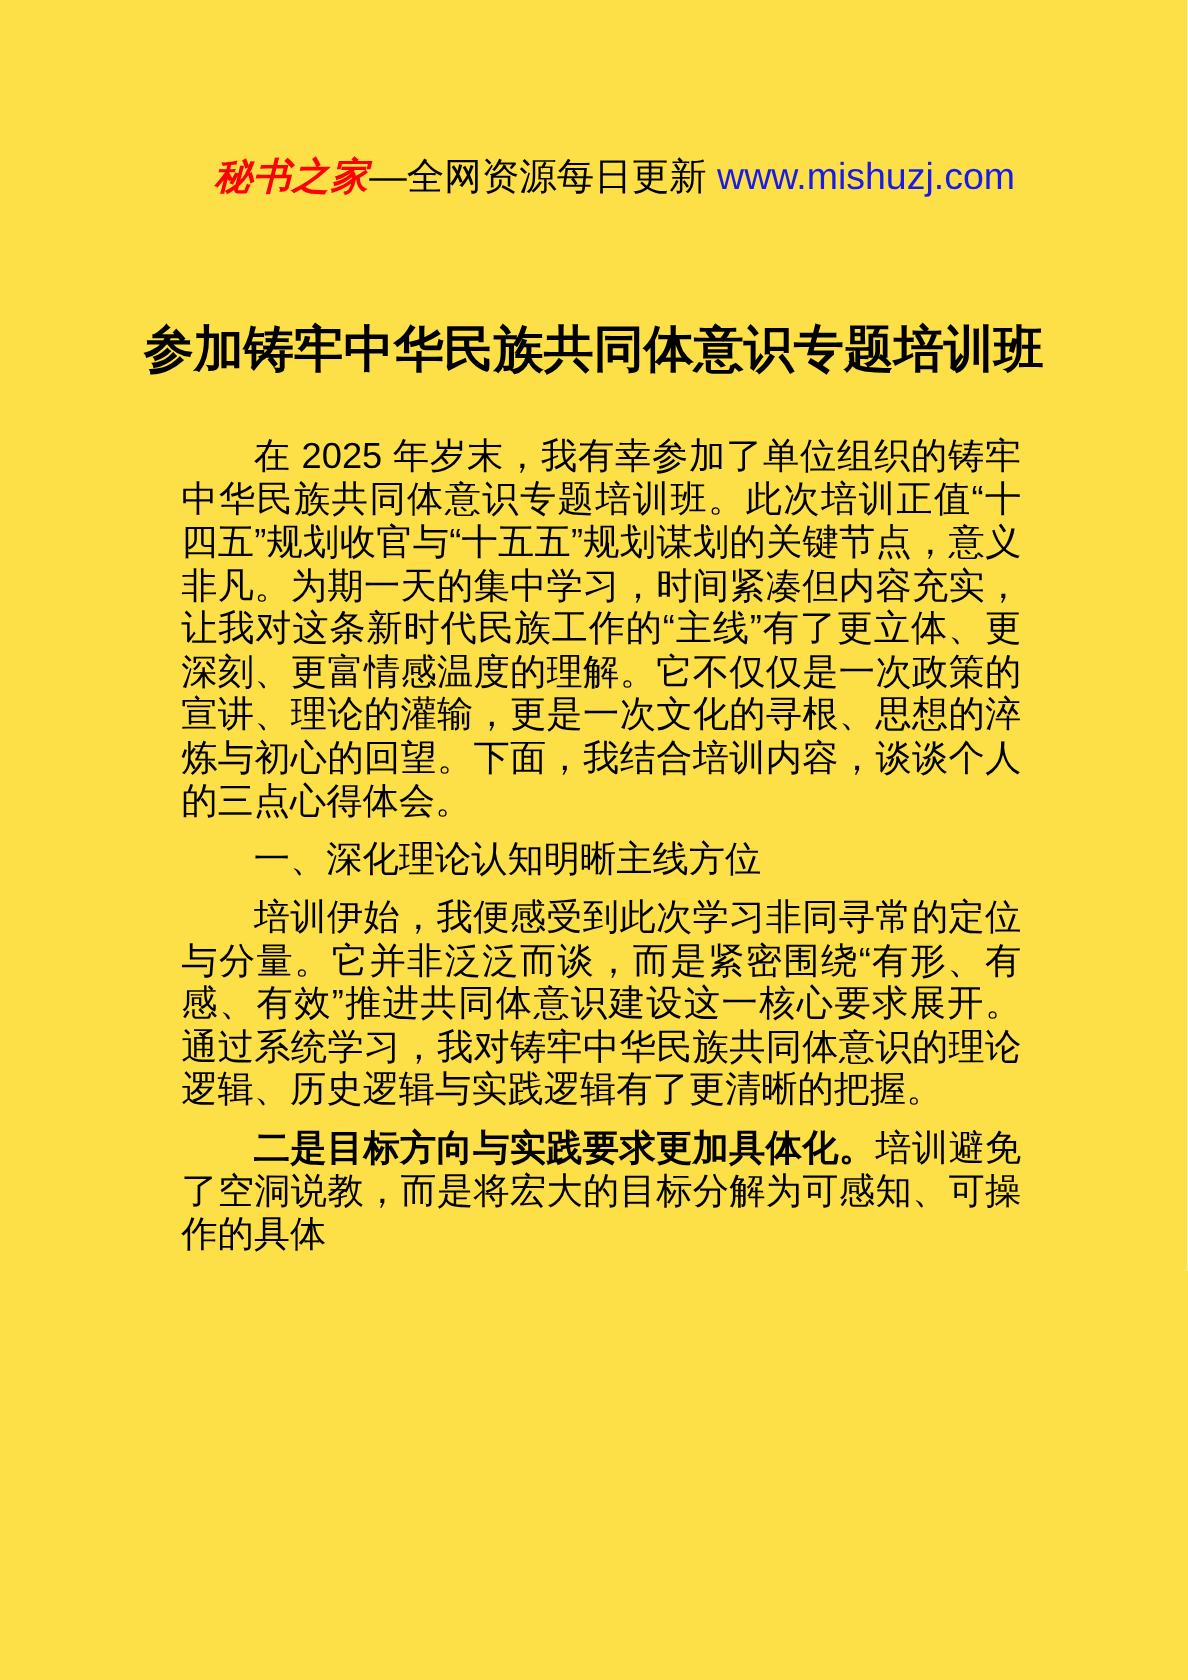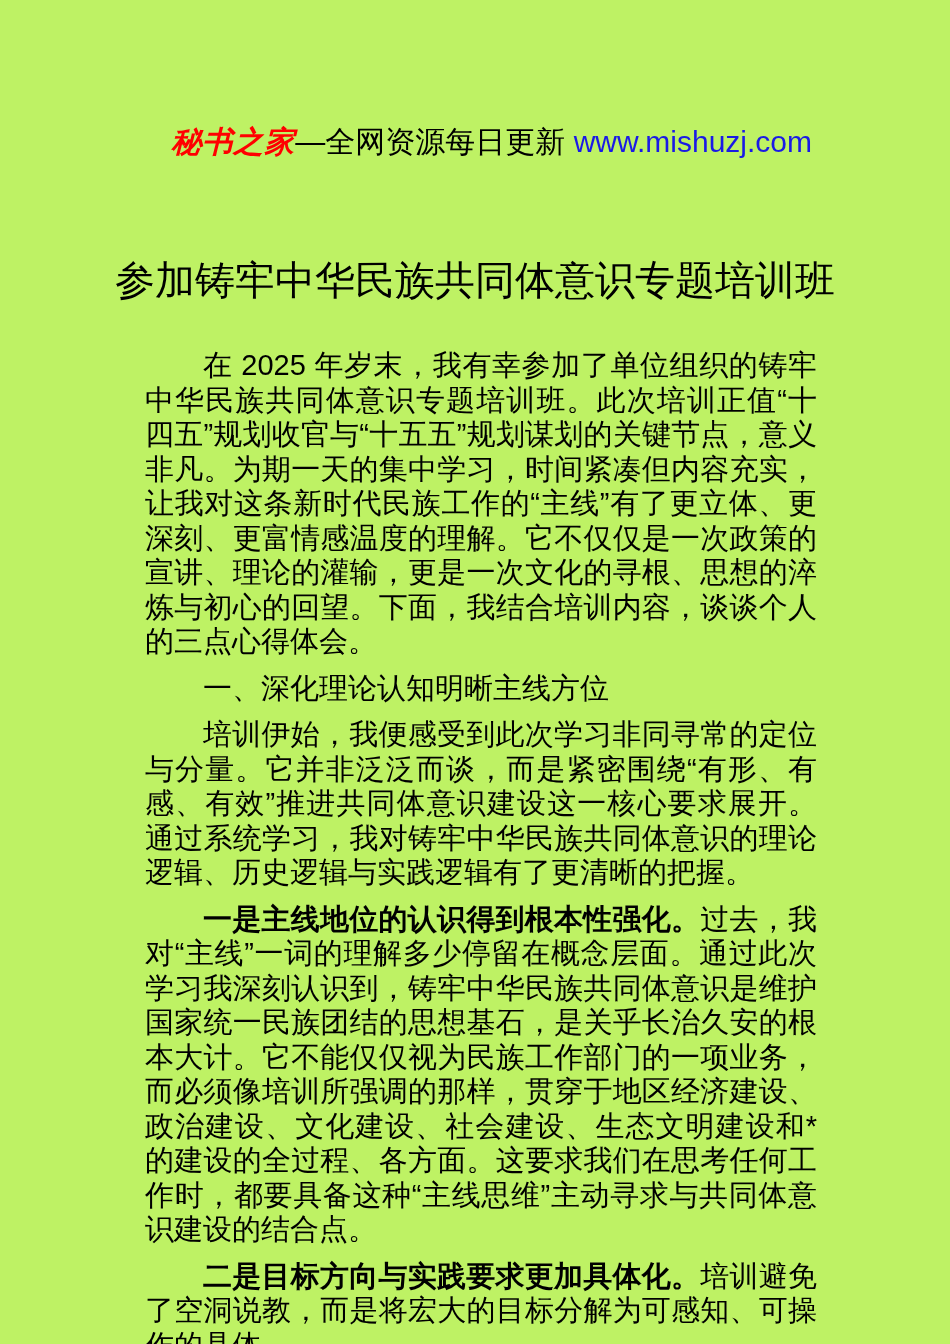--- a/index.html
+++ b/index.html
@@ -5,21 +5,21 @@
   html, body {
     margin: 0;
     padding: 0;
     background: #ffffff;
   }
   .page {
     position: relative;
     width: 950px;
     height: 1344px;
     margin: 0 auto;
-    background: #bef264;
+    background: #fde047;
     box-sizing: border-box;
     padding-top: 88px;
     font-family: "Liberation Sans", sans-serif;
     color: #000000;
     overflow: hidden;
   }
   .doc-header {
     text-align: center;
     font-size: 30px;
     line-height: 36px;
@@ -34,21 +34,21 @@
   .tagline {
     color: #000000;
   }
   .site-url {
     color: #1a1ae6;
   }
   .doc-title {
     margin: 48px 0 0 0;
     font-size: 40px;
     line-height: 72px;
-    font-weight: 400;
+    font-weight: 700;
     text-align: center;
   }
   .doc-title div {
     margin: 0;
   }
   .doc-body {
     margin: 32px 121px 0 133px;
     font-size: 29px;
     line-height: 34.5px;
     text-align: justify;
@@ -72,17 +72,16 @@
   </div>
 
   <h1 class="doc-title">
     <div>参加铸牢中华民族共同体意识专题培训班</div>
   </h1>
 
   <div class="doc-body">
     <p>在 2025 年岁末，我有幸参加了单位组织的铸牢中华民族共同体意识专题培训班。此次培训正值“十四五”规划收官与“十五五”规划谋划的关键节点，意义非凡。为期一天的集中学习，时间紧凑但内容充实，让我对这条新时代民族工作的“主线”有了更立体、更深刻、更富情感温度的理解。它不仅仅是一次政策的宣讲、理论的灌输，更是一次文化的寻根、思想的淬炼与初心的回望。下面，我结合培训内容，谈谈个人的三点心得体会。</p>
     <p>一、深化理论认知明晰主线方位</p>
     <p>培训伊始，我便感受到此次学习非同寻常的定位与分量。它并非泛泛而谈，而是紧密围绕“有形、有感、有效”推进共同体意识建设这一核心要求展开。通过系统学习，我对铸牢中华民族共同体意识的理论逻辑、历史逻辑与实践逻辑有了更清晰的把握。</p>
-    <p><span class="lead">一是主线地位的认识得到根本性强化。</span><span>过去，我对“主线”一词的理解多少停留在概念层面。通过此次学习我深刻认识到，铸牢中华民族共同体意识是维护国家统一民族团结的思想基石，是关乎长治久安的根本大计。它不能仅仅视为民族工作部门的一项业务，而必须像培训所强调的那样，贯穿于地区经济建设、政治建设、文化建设、社会建设、生态文明建设和*的建设的全过程、各方面。这要求我们在思考任何工作时，都要具备这种“主线思维”主动寻求与共同体意识建设的结合点。</span></p>
     <p><span class="lead">二是目标方向与实践要求更加具体化。</span><span>培训避免了空洞说教，而是将宏大的目标分解为可感知、可操作的具体</span></p>
   </div>
 
 </div>
 
 </body></html>

